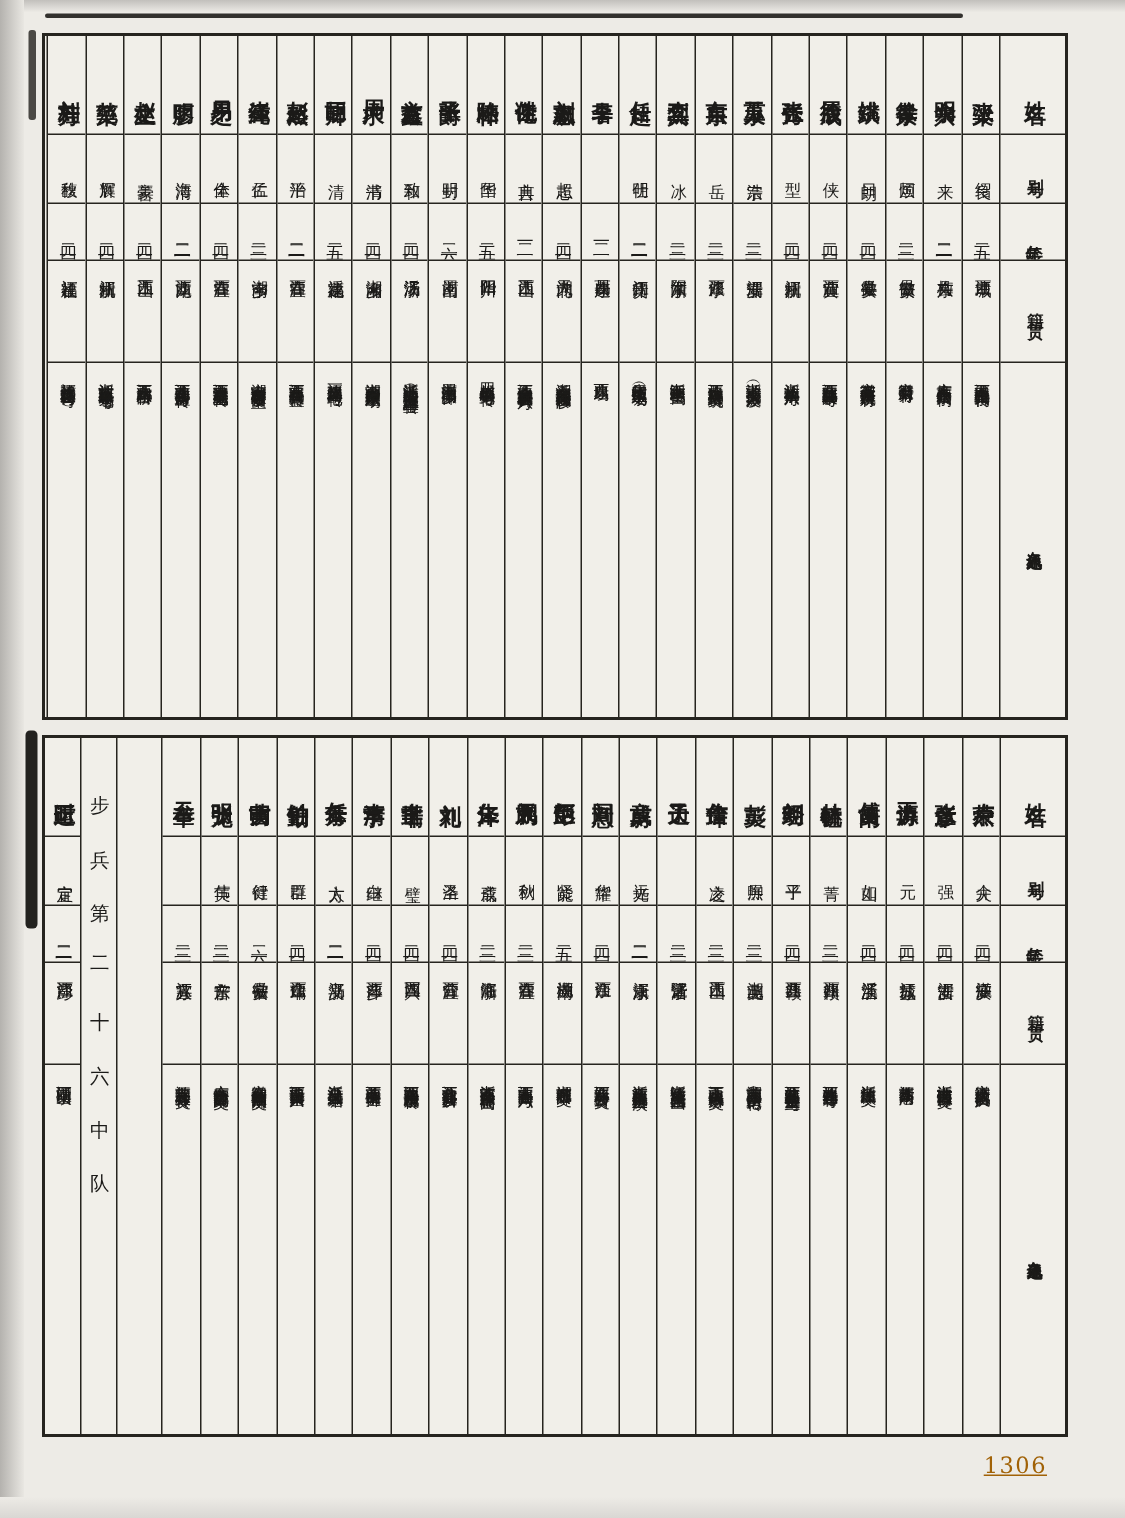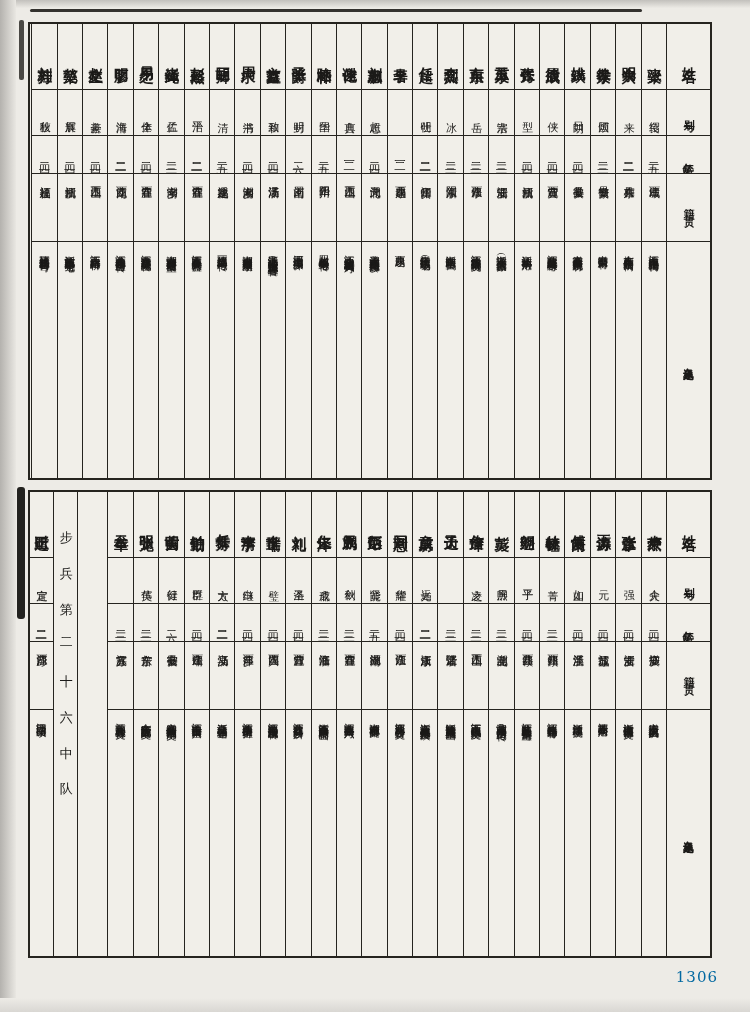--- a/index.html
+++ b/index.html
@@ -40,22 +40,22 @@
   .alias .vt{font-size:11px;}
   .age .vt{font-size:11.5px;letter-spacing:1px;}
   .native .vt{font-size:11px;}
   .address .vt{font-size:10.5px;letter-spacing:0.5px;}
   .hcell .vt{font-weight:bold;}
   .sp-xs{letter-spacing:2px;font-size:13px;}
   .sp-md{letter-spacing:9px;font-size:13.5px;}
   .sp-xl{letter-spacing:15px;font-size:13.5px;}
   .section-label{font-size:13px;letter-spacing:36px;font-weight:normal;}
 
-  .page-num{position:absolute;right:32px;bottom:26px;font-size:15px;
-    font-family:"DejaVu Serif","Liberation Serif",serif;letter-spacing:1px;color:#0369a1;}
+  .page-num{position:absolute;right:52px;bottom:26px;font-size:15px;
+    font-family:"DejaVu Serif","Liberation Serif",serif;letter-spacing:1px;color:#a16207;text-decoration:underline;}
 </style>
 </head>
 <body>
 
 <div class="page">
   <div class="edge-top"></div>
   <div class="edge-left"></div>
   <div class="edge-bottom"></div>
   <div class="artifact-line"></div>
   <div class="artifact-blot"></div>

